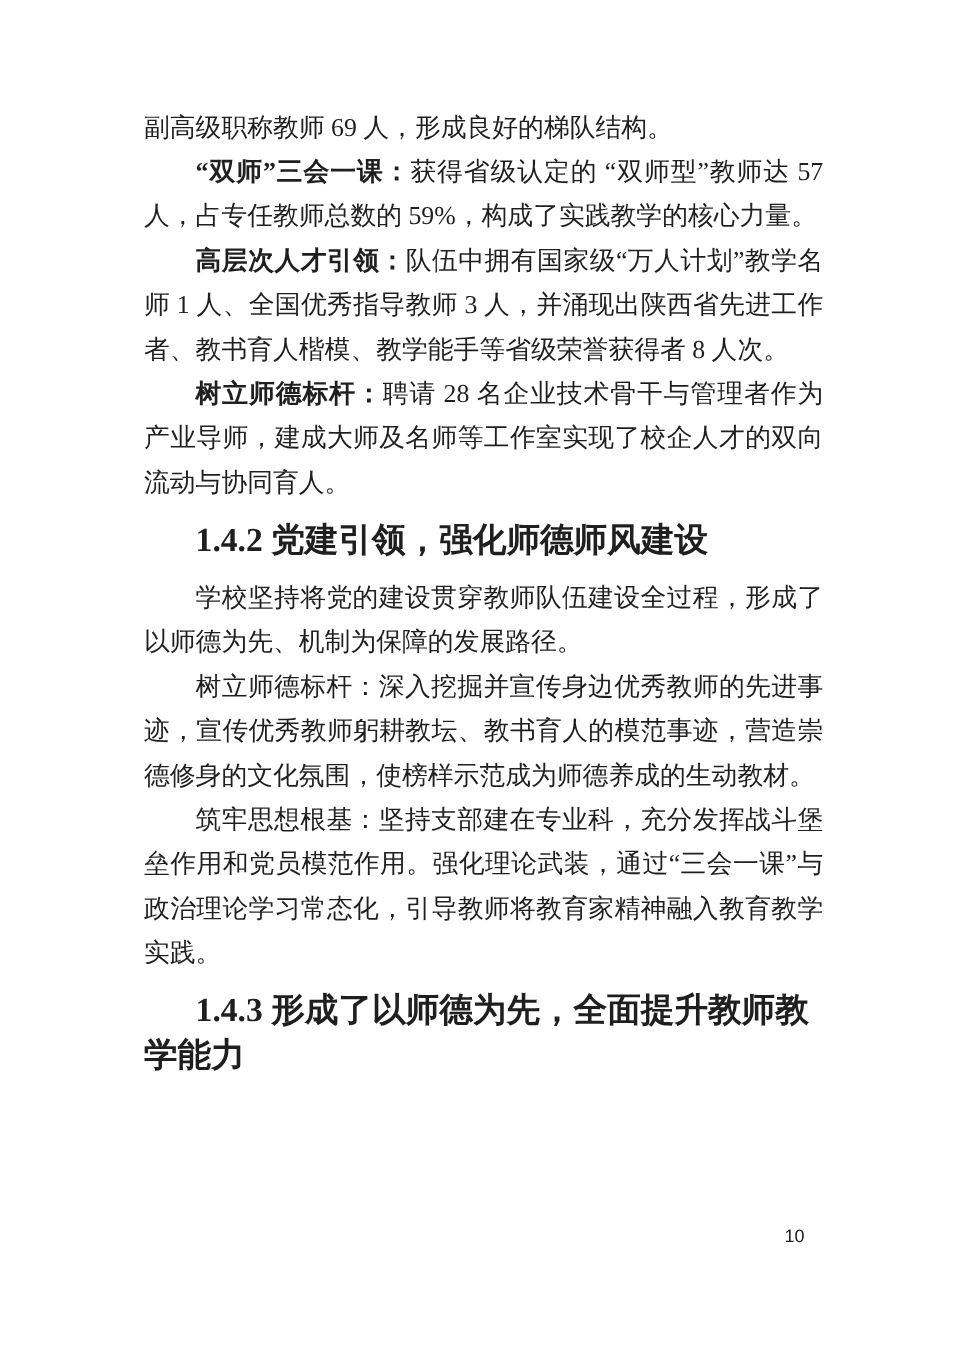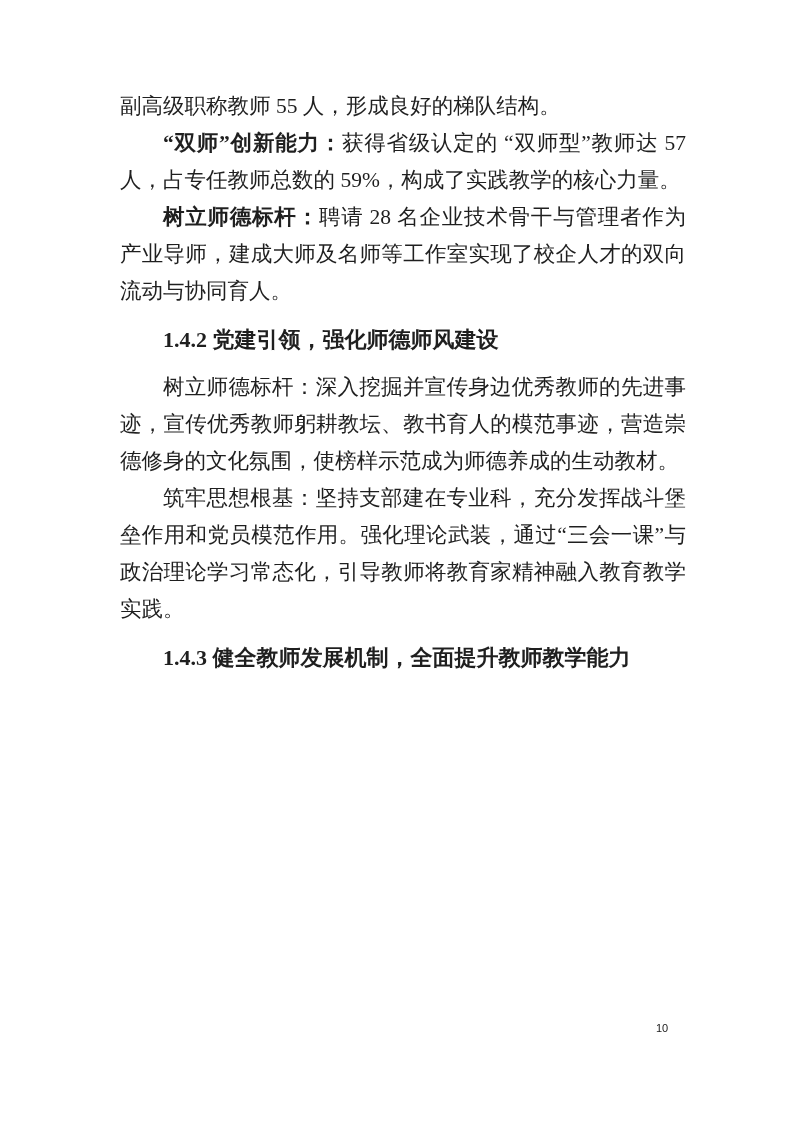--- a/index.html
+++ b/index.html
@@ -31,56 +31,58 @@
     text-indent: 43px;
   }
   .para.continuation {
     text-indent: 0;
   }
   .lead-bold {
     font-weight: 700;
   }
   .heading {
     margin: 11px 0;
-    font-size: 22px;
+    font-size: 28px;
     font-weight: 700;
     text-indent: 43px;
     line-height: 37px;
     text-align: left;
   }
   .page-number {
     position: absolute;
     left: 646px;
     top: 1022px;
     width: 32px;
     text-align: center;
     font-family: "Liberation Sans", "DejaVu Sans", sans-serif;
-    font-size: 11px;
+    font-size: 15px;
     color: #1a1a1a;
   }
 </style>
 </head>
 <body>
 
 <div class="page">
   <div class="content">
 
-    <p class="para continuation"><span>副高级职称教师 55 人，形成良好的梯队结构。</span></p>
+    <p class="para continuation"><span>副高级职称教师 69 人，形成良好的梯队结构。</span></p>
 
-    <p class="para"><span class="lead-bold">“双师”创新能力：</span><span>获得省级认定的 “双师型”教师达 57 人，占专任教师总数的 59%，构成了实践教学的核心力量。</span></p>
+    <p class="para"><span class="lead-bold">“双师”三会一课：</span><span>获得省级认定的 “双师型”教师达 57 人，占专任教师总数的 59%，构成了实践教学的核心力量。</span></p>
 
+    <p class="para"><span class="lead-bold">高层次人才引领：</span><span>队伍中拥有国家级“万人计划”教学名师 1 人、全国优秀指导教师 3 人，并涌现出陕西省先进工作者、教书育人楷模、教学能手等省级荣誉获得者 8 人次。</span></p>
 
     <p class="para"><span class="lead-bold">树立师德标杆：</span><span>聘请 28 名企业技术骨干与管理者作为产业导师，建成大师及名师等工作室实现了校企人才的双向流动与协同育人。</span></p>
 
     <h3 class="heading">1.4.2 党建引领，强化师德师风建设</h3>
 
+    <p class="para"><span>学校坚持将党的建设贯穿教师队伍建设全过程，形成了以师德为先、机制为保障的发展路径。</span></p>
 
     <p class="para"><span>树立师德标杆：深入挖掘并宣传身边优秀教师的先进事迹，宣传优秀教师躬耕教坛、教书育人的模范事迹，营造崇德修身的文化氛围，使榜样示范成为师德养成的生动教材。</span></p>
 
     <p class="para"><span>筑牢思想根基：坚持支部建在专业科，充分发挥战斗堡垒作用和党员模范作用。强化理论武装，通过“三会一课”与政治理论学习常态化，引导教师将教育家精神融入教育教学实践。</span></p>
 
-    <h3 class="heading">1.4.3 健全教师发展机制，全面提升教师教学能力</h3>
+    <h3 class="heading">1.4.3 形成了以师德为先，全面提升教师教学能力</h3>
 
 
   </div>
 
   <div class="page-number">10</div>
 </div>
 
 </body></html>

